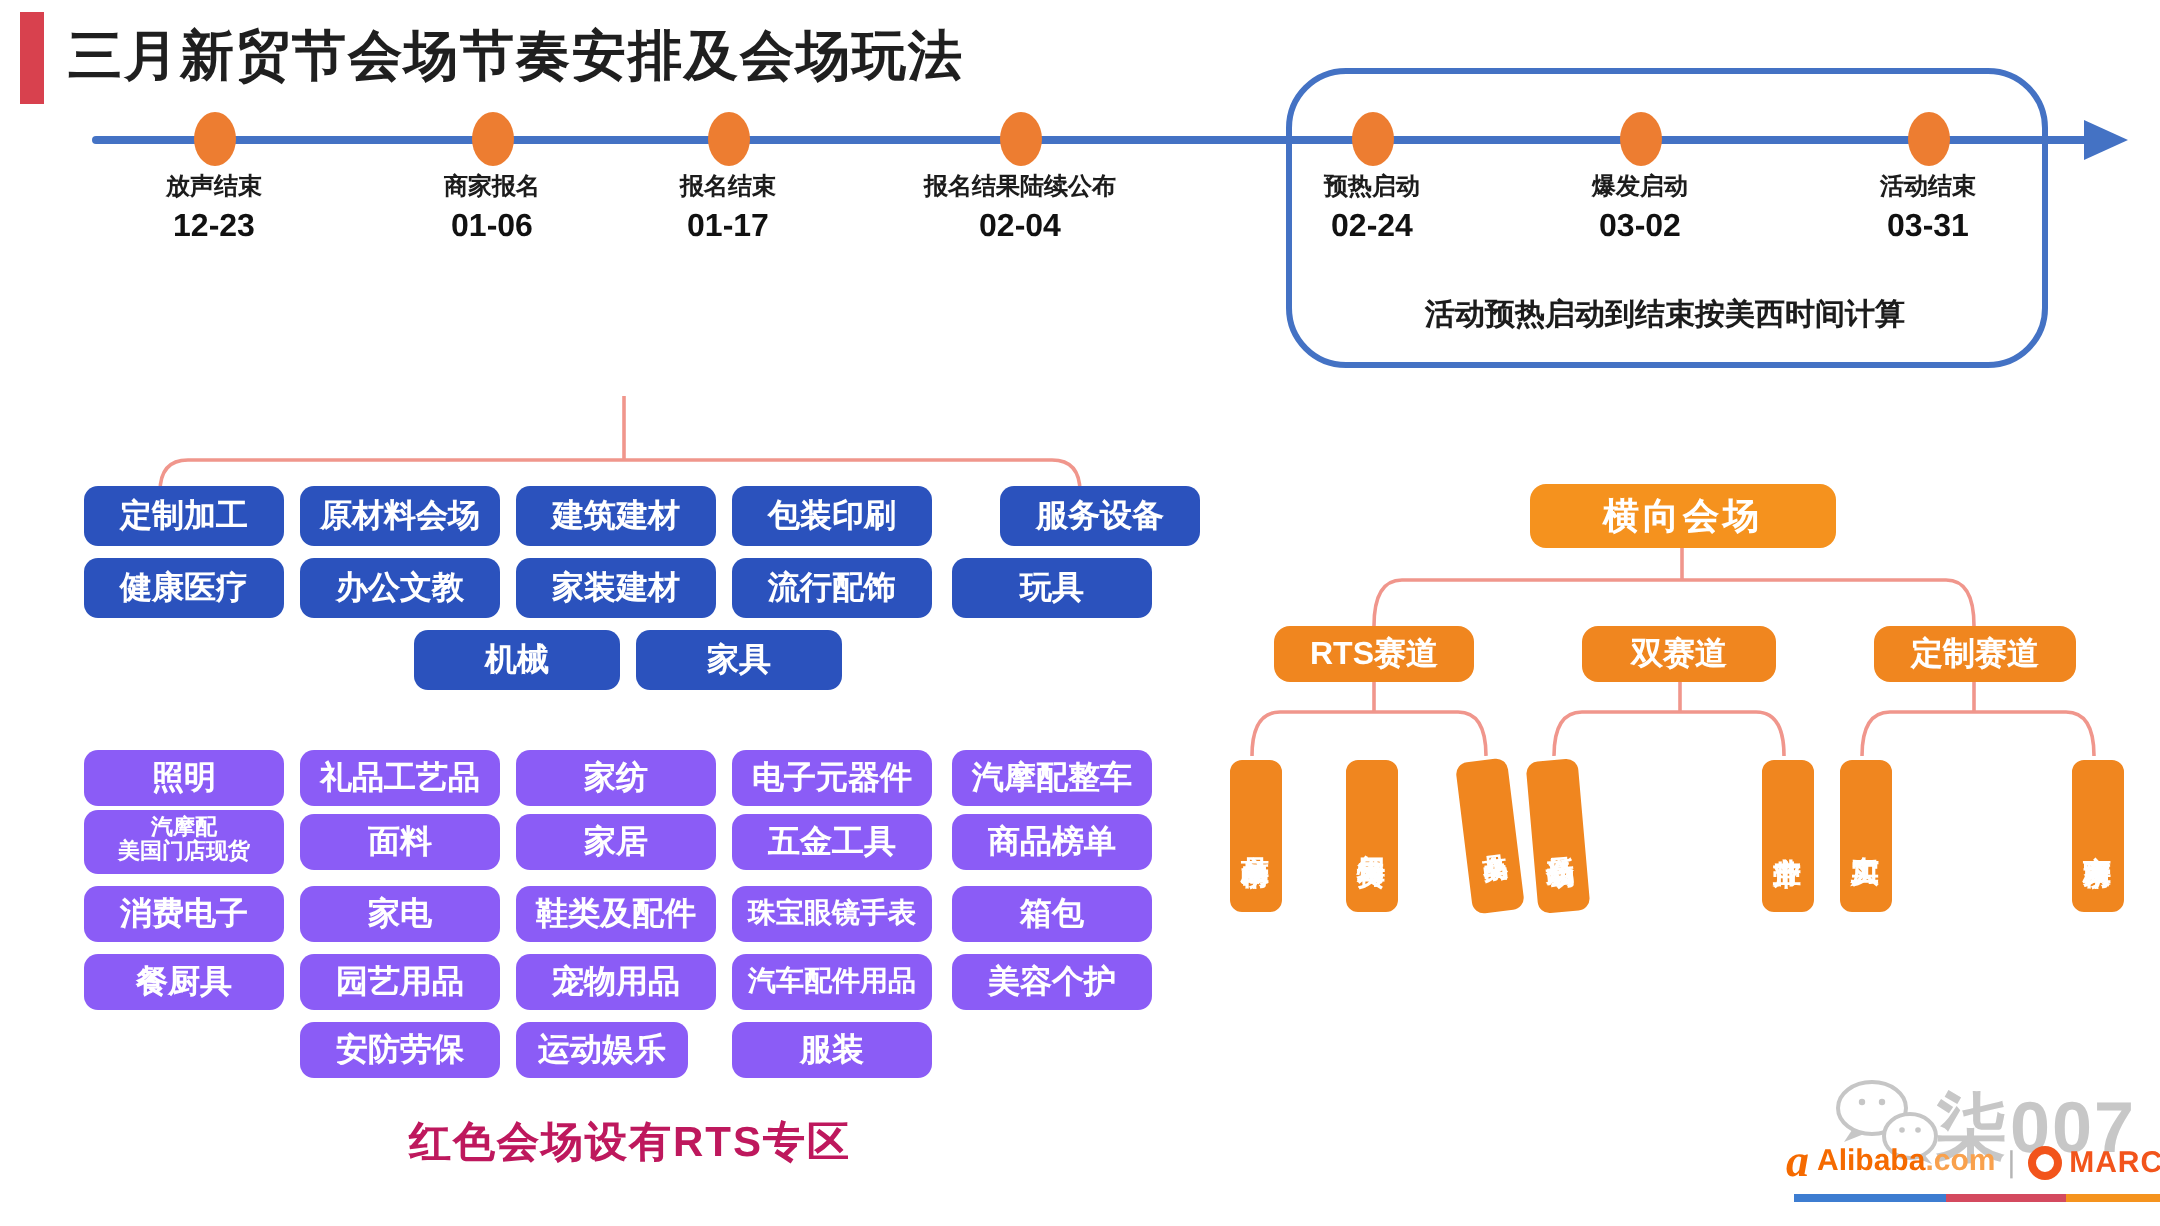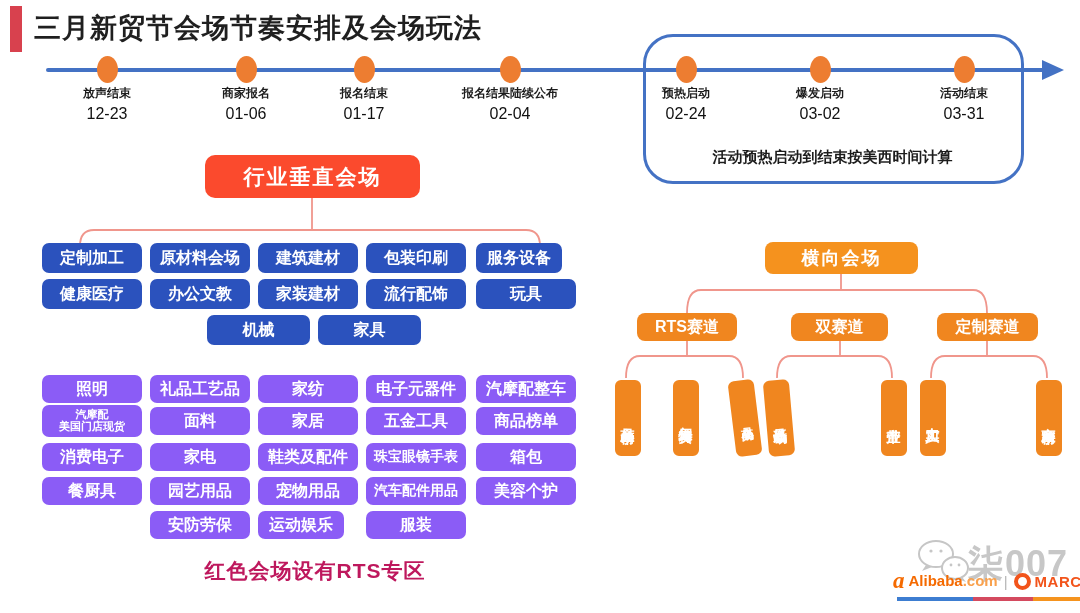--- a/index.html
+++ b/index.html
@@ -8,21 +8,21 @@
     font-family:"Liberation Sans","DejaVu Sans",sans-serif;
   }
   
   .title-bar{position:absolute;left:10px;top:6px;width:12px;height:46px;background:#d8414e;}
   .page-title{position:absolute;left:34px;top:10px;font-size:27px;font-weight:600;color:#1f1f1f;letter-spacing:1px;white-space:nowrap;}
   
   .tl-line{position:absolute;left:46px;top:68px;width:1000px;height:4px;background:#4472c4;border-radius:2px;}
   .tl-arrow{position:absolute;left:1042px;top:60px;width:0;height:0;border-top:10px solid transparent;border-bottom:10px solid transparent;border-left:22px solid #4472c4;}
   .tl-dot{position:absolute;top:56px;width:21px;height:27px;background:#ed7d31;border-radius:50%;}
   .tl-label{position:absolute;top:85px;width:170px;text-align:center;font-size:12px;font-weight:600;color:#1c1c1c;white-space:nowrap;}
-  .tl-date{position:absolute;top:105px;width:170px;text-align:center;font-size:16px;font-weight:400;color:#111;}
+  .tl-date{position:absolute;top:105px;width:170px;text-align:center;font-size:16px;font-weight:700;color:#111;}
   .tl-phasebox{position:absolute;left:643px;top:34px;width:375px;height:144px;border:3px solid #4472c4;border-radius:30px;background:transparent;}
   .tl-note{position:absolute;left:660px;top:148px;width:345px;text-align:center;font-size:15px;font-weight:600;color:#1c1c1c;white-space:nowrap;}
   
   .connector-svg{position:absolute;left:0;top:0;z-index:1;}
   
   .vheader{position:absolute;left:205px;top:155px;width:215px;height:43px;background:#fb4a2d;border-radius:10px;display:flex;align-items:center;justify-content:center;color:#fff;font-size:21px;font-weight:700;letter-spacing:2px;z-index:2;}
   .bb{position:absolute;height:30px;background:#2b52bd;border-radius:7px;display:flex;align-items:center;justify-content:center;color:#fff;font-size:16px;font-weight:700;z-index:2;white-space:nowrap;}
   .rb{position:absolute;height:28px;background:#8b5cf6;border-radius:7px;display:flex;align-items:center;justify-content:center;color:#fff;font-size:16px;font-weight:700;z-index:2;white-space:nowrap;}
   .rb.two-line{flex-direction:column;line-height:1.05;font-size:11px;height:32px;}
   .footnote{position:absolute;left:165px;top:557px;width:300px;text-align:center;font-size:21px;font-weight:800;color:#be185d;letter-spacing:1px;}
@@ -92,27 +92,26 @@
       <path d="M626,378 Q626,356 640,356 L729,356 Q743,356 743,378"></path>
 
       <path d="M840,341 L840,356"></path>
       <path d="M777,378 Q777,356 791,356 L878,356 Q892,356 892,378"></path>
 
       <path d="M987,341 L987,356"></path>
       <path d="M931,378 Q931,356 945,356 L1033,356 Q1047,356 1047,378"></path>
     </g>
   </svg>
 
-  <div class="vheader">行业垂直会场</div>
 
   <div class="bb" style="left:42px;top:243px;width:100px">定制加工</div>
   <div class="bb" style="left:150px;top:243px;width:100px">原材料会场</div>
   <div class="bb" style="left:258px;top:243px;width:100px">建筑建材</div>
   <div class="bb" style="left:366px;top:243px;width:100px">包装印刷</div>
-  <div class="bb" style="left:476px;top:243px;width:86px">服务设备</div>
+  <div class="bb" style="left:500px;top:243px;width:100px">服务设备</div>
   <div class="bb" style="left:42px;top:279px;width:100px">健康医疗</div>
   <div class="bb" style="left:150px;top:279px;width:100px">办公文教</div>
   <div class="bb" style="left:258px;top:279px;width:100px">家装建材</div>
   <div class="bb" style="left:366px;top:279px;width:100px">流行配饰</div>
   <div class="bb" style="left:476px;top:279px;width:100px">玩具</div>
   <div class="bb" style="left:207px;top:315px;width:103px">机械</div>
   <div class="bb" style="left:318px;top:315px;width:103px">家具</div>
 
   <div class="rb" style="left:42px;top:375px;width:100px">照明</div>
   <div class="rb" style="left:150px;top:375px;width:100px">礼品工艺品</div>

